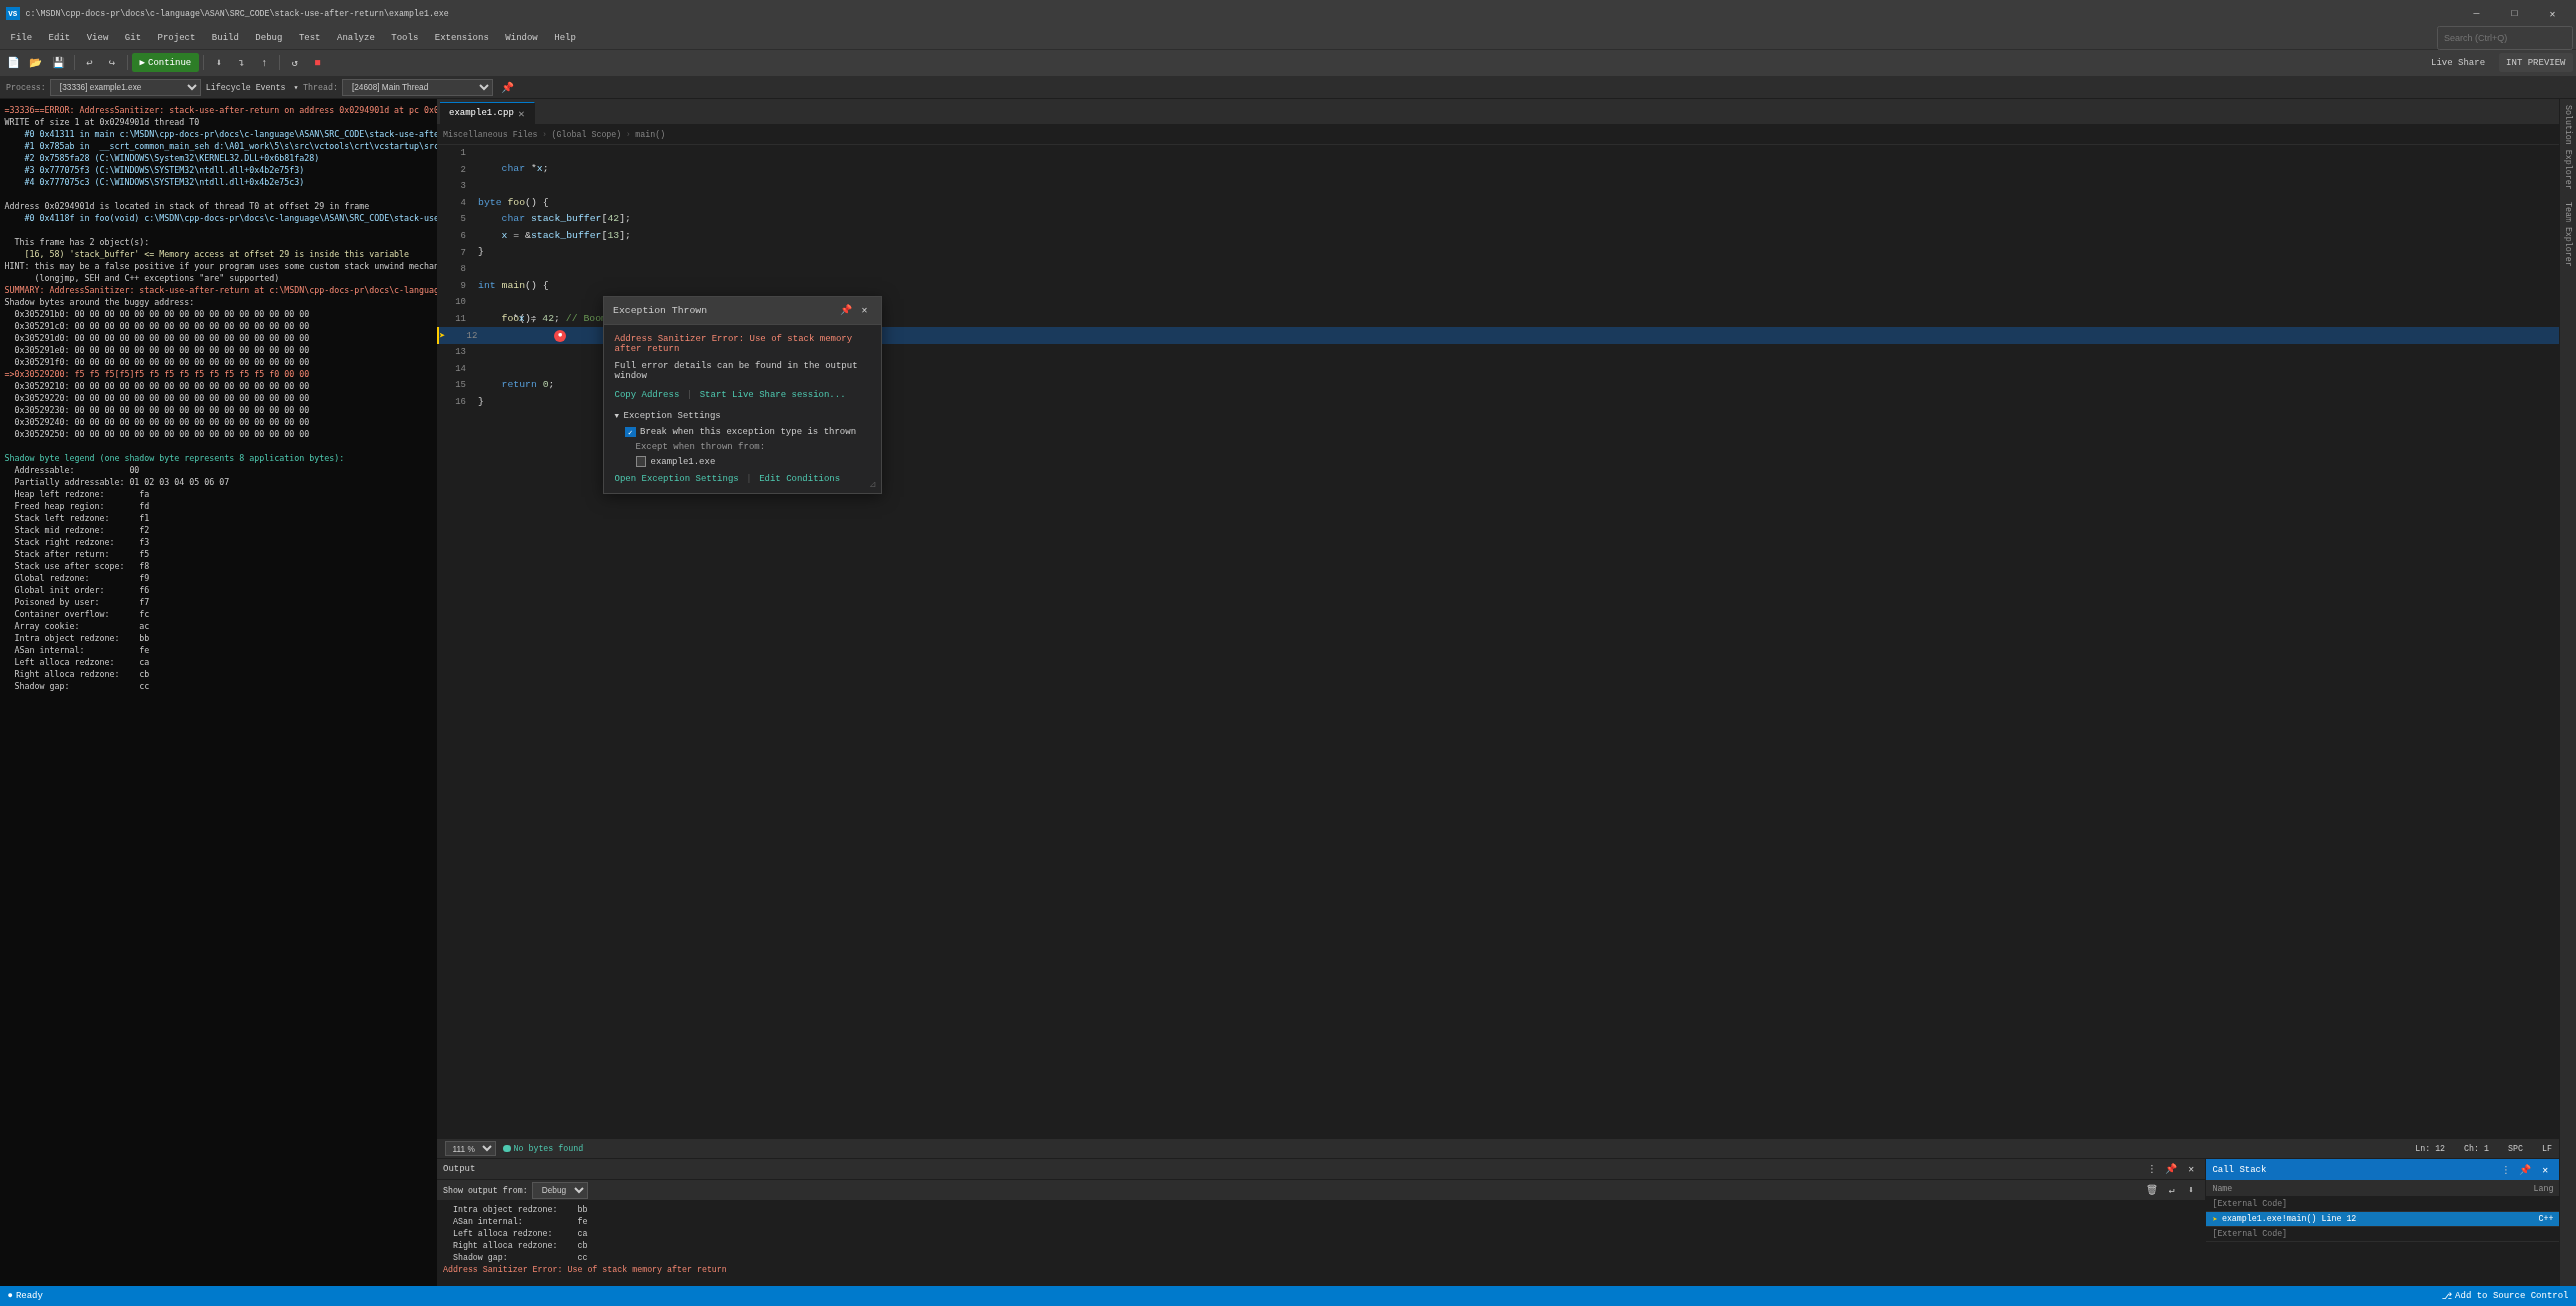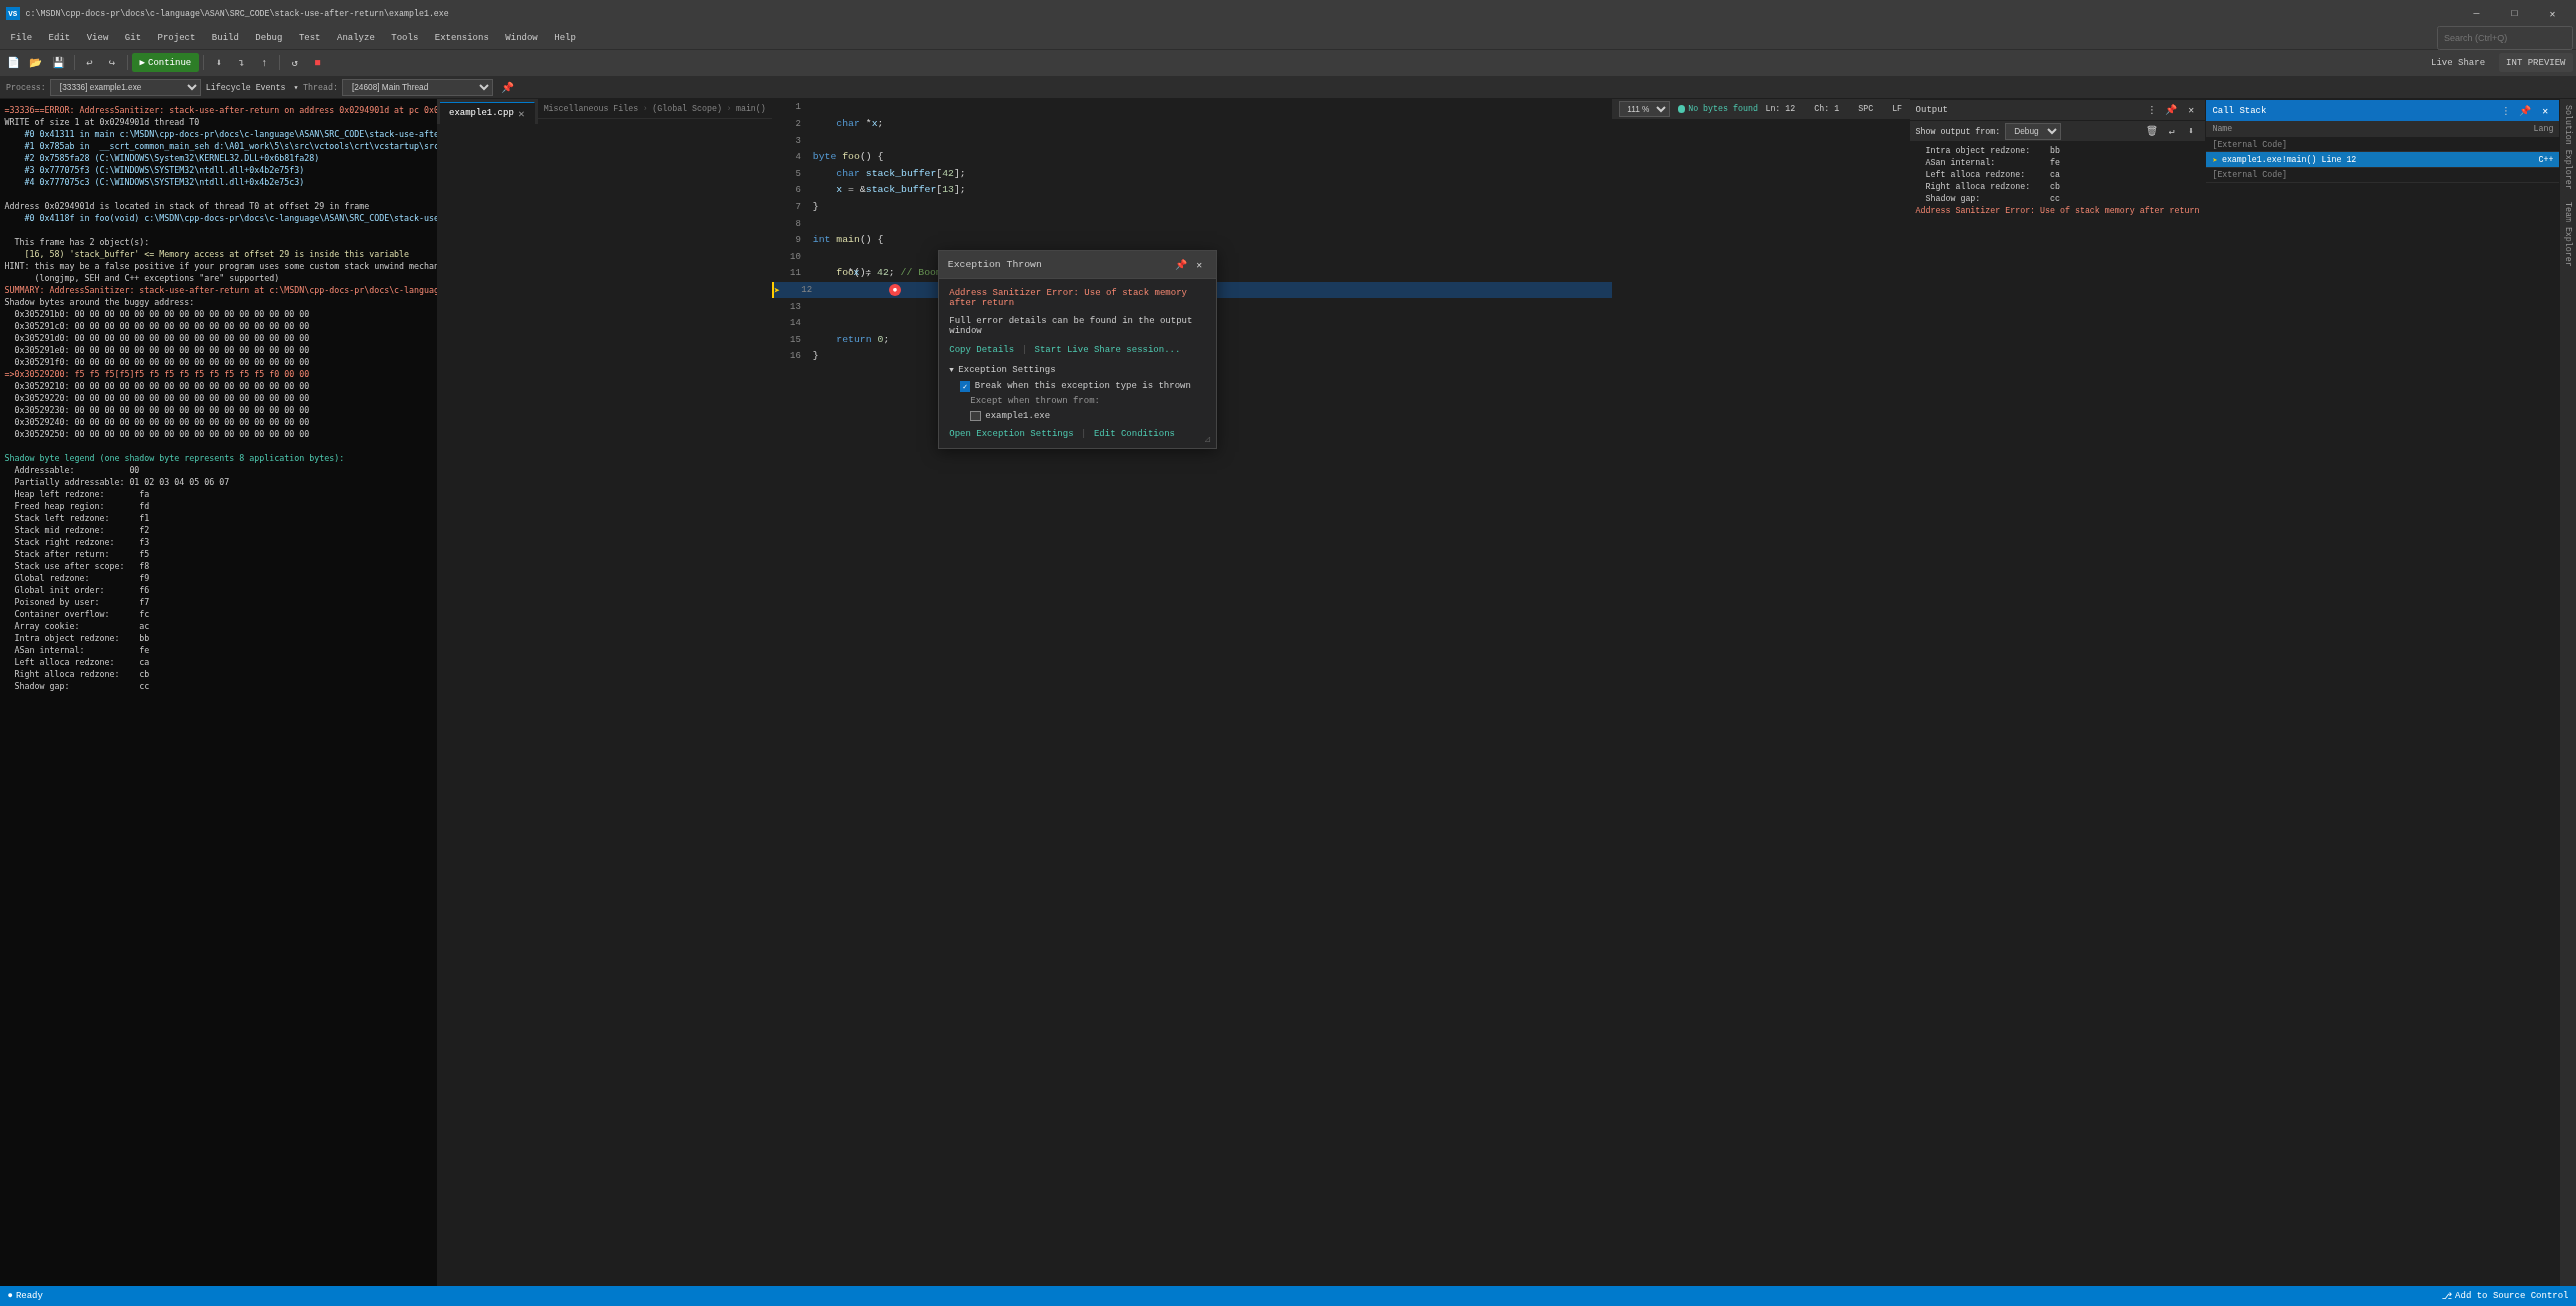--- a/index.html
+++ b/index.html
@@ -182,21 +182,21 @@
     .terminal-line.error { color: #f48771; }
     .terminal-line.addr { color: #9cdcfe; }
     .terminal-line.highlight { color: #dcdcaa; }
     .terminal-line.arrow { color: #f48771; }
     .terminal-line.label { color: #4ec9b0; }
 
     
     #editor-area {
       flex: 1;
       display: flex;
-      flex-direction: row;
+      flex-direction: column;
       background: #1e1e1e;
       position: relative;
     }
 
     
     #editor-tabs {
       height: 26px;
       background: #2d2d2d;
       display: flex;
       align-items: flex-end;
@@ -839,21 +839,21 @@
           <span class="title">Exception Thrown</span>
           <div class="controls">
             <div class="ctrl-btn" title="Pin">📌</div>
             <div class="ctrl-btn" title="Close">✕</div>
           </div>
         </div>
         <div id="exception-body">
           <div class="exc-error-text">Address Sanitizer Error: Use of stack memory after return</div>
           <div class="exc-info-text">Full error details can be found in the output window</div>
           <div class="exc-links">
-            <a class="exc-link">Copy Details</a>
+            <a class="exc-link">Copy Address</a>
             <span class="exc-divider">|</span>
             <a class="exc-link">Start Live Share session...</a>
           </div>
           <div class="exc-settings-header">
             <span class="exc-triangle">▼</span>
             <span>Exception Settings</span>
           </div>
           <div class="exc-checkbox-row">
             <div class="exc-checkbox checked">✓</div>
             <span>Break when this exception type is thrown</span>

